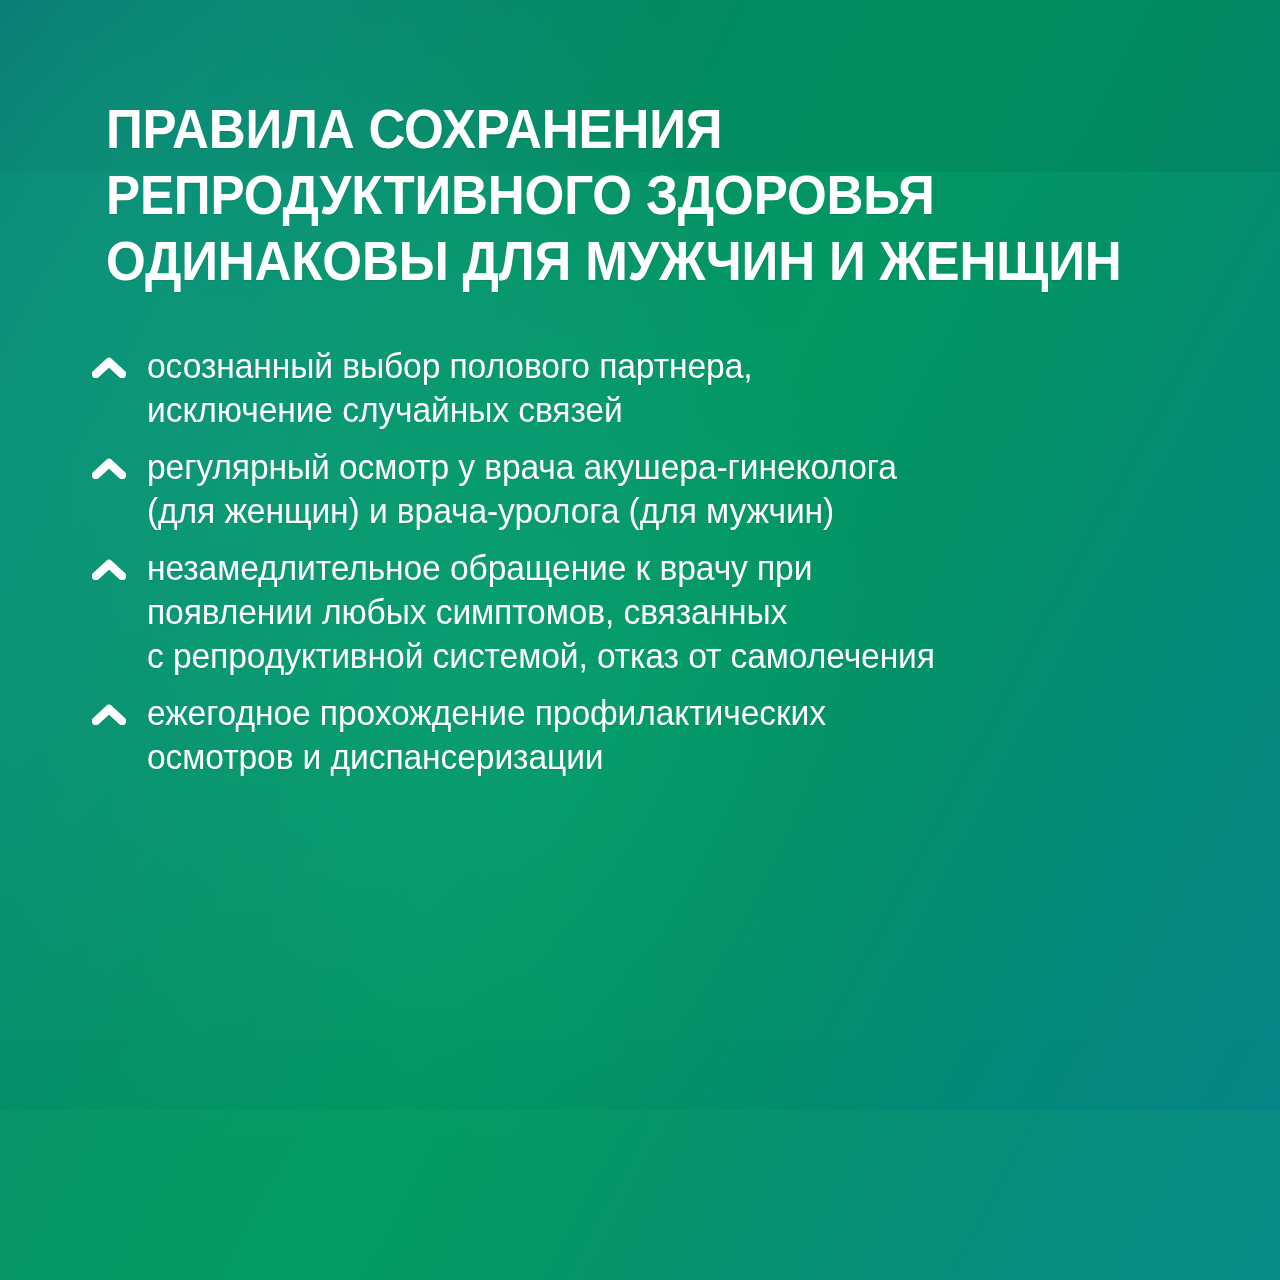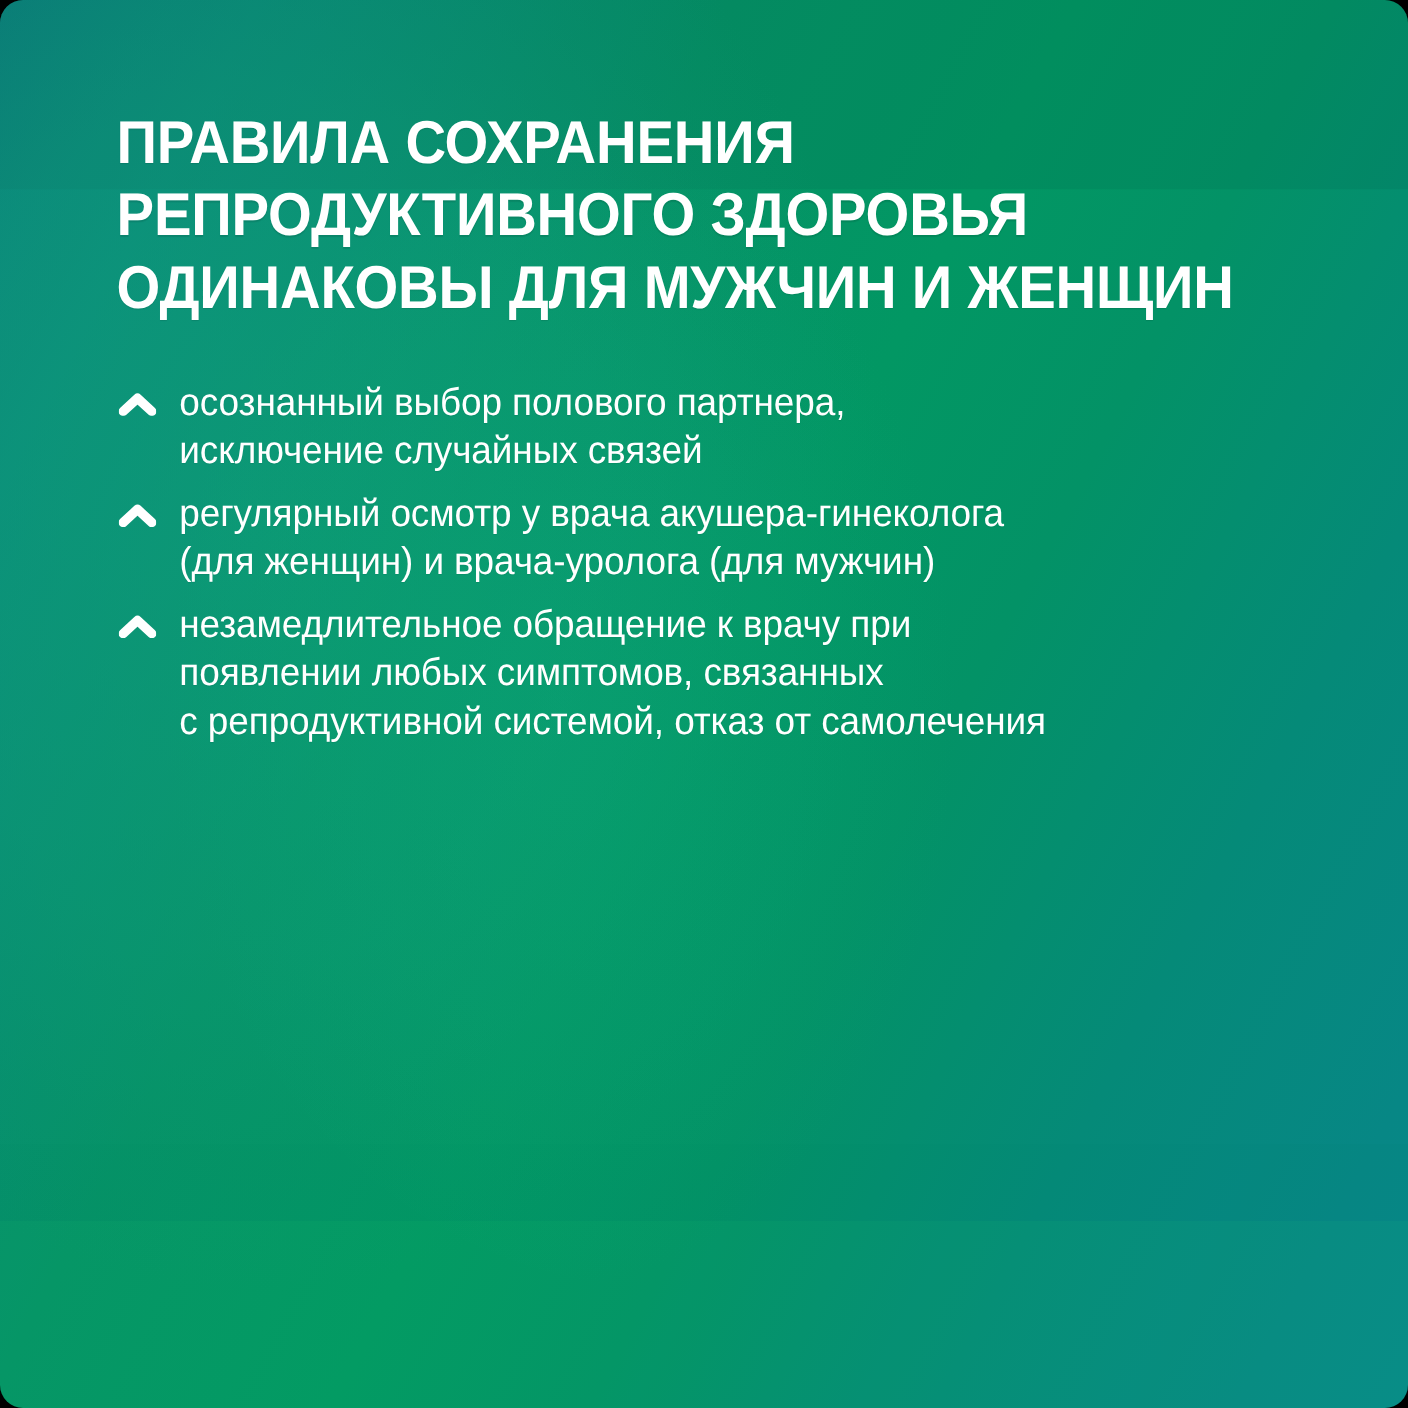--- a/index.html
+++ b/index.html
@@ -18,21 +18,20 @@
     background:
       linear-gradient(118deg,
         #0b7d80 0%,
         #0a8a7c 12%,
         #059266 34%,
         #029763 50%,
         #039266 62%,
         #058a78 78%,
         #078785 92%,
         #07888a 100%);
-    border-radius: 21px;
   }
 
   
   .bg-ellipse {
     position: absolute;
     left: -340px;
     top: -230px;
     width: 1270px;
     height: 1560px;
     border-radius: 50%;
@@ -84,21 +83,21 @@
     letter-spacing: -0.2px;
     transform: scaleX(0.93);
     transform-origin: left top;
     text-shadow: 0 1px 1px rgba(0,0,0,0.10);
   }
   .title-line { display: block; white-space: nowrap; }
 
   
   .list {
     position: absolute;
-    left: 106px;
+    left: 90px;
     top: 344px;
     width: 1120px;
   }
 
   .item {
     display: flex;
     align-items: flex-start;
     margin-bottom: 13px;
   }
 
@@ -177,16 +176,25 @@
       <span class="chev">
         <svg viewBox="0 0 34 22" xmlns="http://www.w3.org/2000/svg" aria-hidden="true">
           <path d="M4 18 L17 6 L30 18" fill="none" stroke="#ffffff" stroke-width="8.5" stroke-linecap="round" stroke-linejoin="round"></path>
         </svg>
       </span>
       <span class="item-text">незамедлительное обращение к врачу при
 появлении любых симптомов, связанных
 с репродуктивной системой, отказ от самолечения</span>
     </div>
 
+    <div class="item">
+      <span class="chev">
+        <svg viewBox="0 0 34 22" xmlns="http://www.w3.org/2000/svg" aria-hidden="true">
+          <path d="M4 18 L17 6 L30 18" fill="none" stroke="#ffffff" stroke-width="8.5" stroke-linecap="round" stroke-linejoin="round"></path>
+        </svg>
+      </span>
+      <span class="item-text">ежегодное прохождение профилактических
+осмотров и диспансеризации</span>
+    </div>
 
 
   </div>
 </div>
 
 </body></html>

